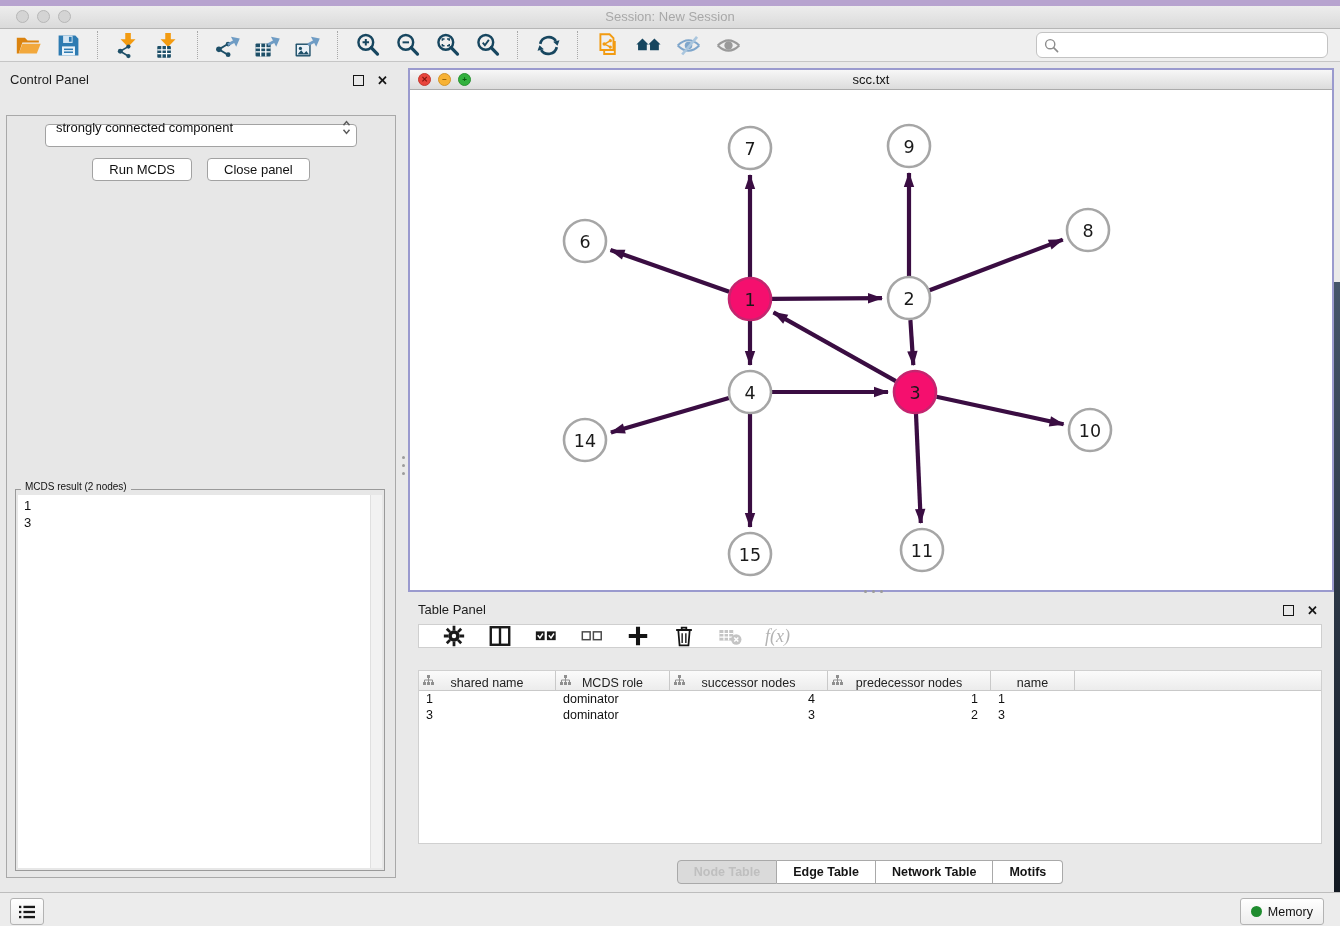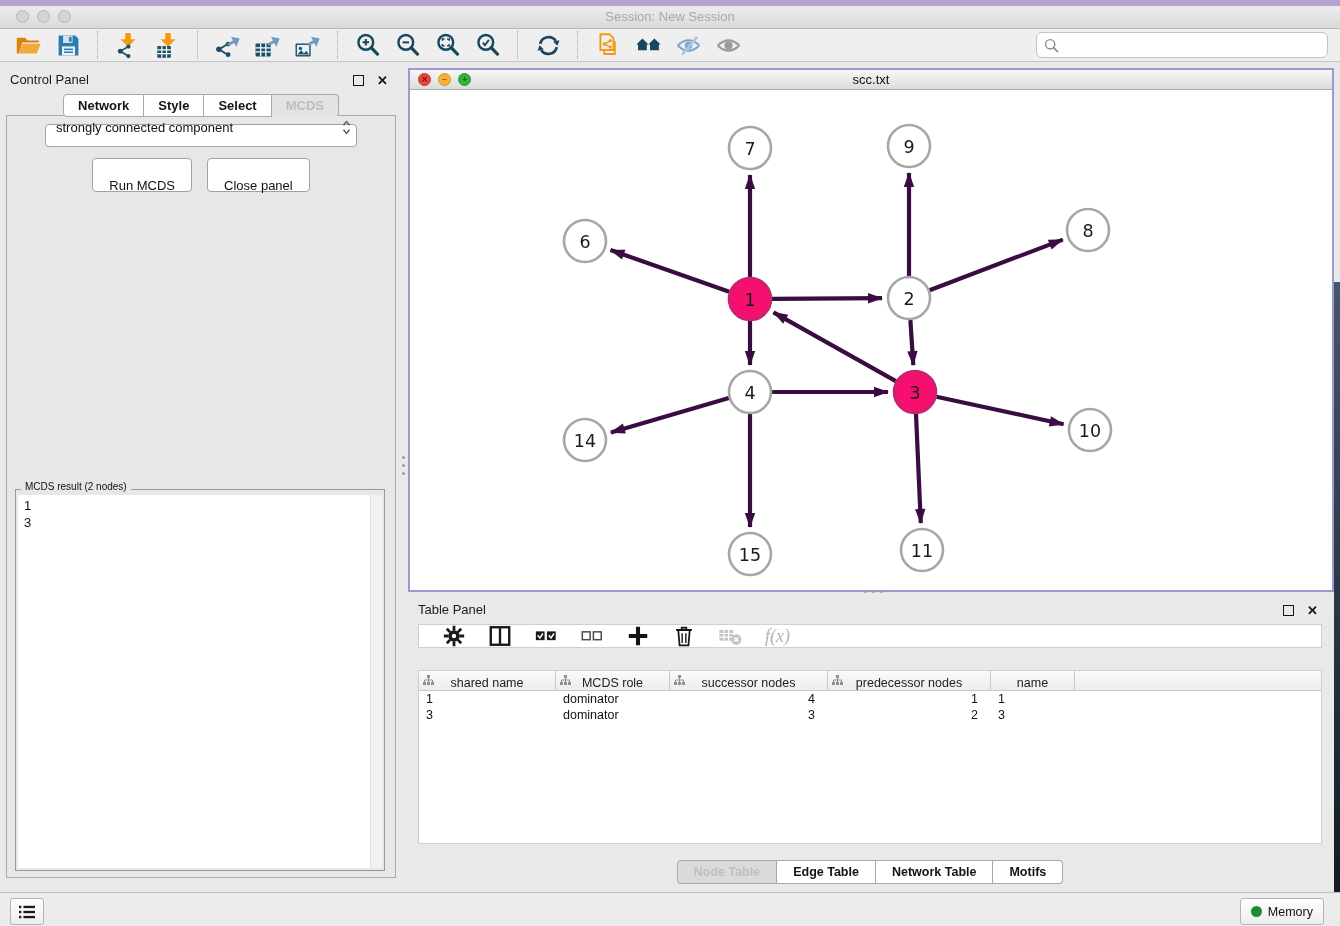--- a/index.html
+++ b/index.html
@@ -34,21 +34,21 @@
   .cp-tabs{position:absolute;left:0;width:100%;top:26px;display:flex;justify-content:center;z-index:2}
   .tab{height:21px;line-height:21px;padding:0 14px;background:#fff;border:1px solid #a9a9a9;border-left:none;font-size:13px;font-weight:600;color:#141414}
   .tab.first{border-left:1px solid #a9a9a9;border-top-left-radius:4px;border-bottom-left-radius:4px}
   .tab.last{border-top-right-radius:4px;border-bottom-right-radius:4px}
   .tab.active{background:#e3e3e3;color:#bdbdbd;border-bottom-color:#e3e3e3}
   .cp-box{position:absolute;left:6px;right:6px;top:47px;bottom:10px;border:1px solid #a9a9a9;background:#e7e7e7}
   .opt-label{margin-top:19px;text-align:center;font-size:13px;color:#111}
   .select{width:312px;height:23px;margin:8px auto 0;background:#fff;border:1px solid #a2a2a2;border-radius:4px;display:flex;align-items:center;padding:0 5px 16px 10px;box-sizing:border-box;font-size:13px;color:#111}
   .select .sval{flex:1}
   .btn-row{display:flex;justify-content:center;gap:15px;margin-top:11px}
-  .btn{height:23px;line-height:21px;padding:16px 16px;background:#fff;border:1px solid #a2a2a2;border-radius:4px;font-size:13px;color:#111;box-sizing:border-box}
+  .btn{height:23px;line-height:21px;padding:0 16px;background:#fff;border:1px solid #a2a2a2;border-radius:4px;font-size:13px;color:#111;box-sizing:border-box}
   .result-group{position:absolute;left:8px;right:10px;top:373px;bottom:6px;border:1px solid #9a9a9a}
   .result-legend{position:absolute;top:-9px;left:5px;background:#e7e7e7;padding:0 4px;font-size:10px;color:#111}
   .result-area{position:absolute;left:2px;right:2px;top:5px;bottom:2px;background:#fff}
   .result-scroll{position:absolute;right:0;top:0;bottom:0;width:11px;background:#f2f2f2;border-left:1px solid #e0e0e0}
   .result-lines{padding:2px 6px;font-size:13px;line-height:17px;color:#111}
 
   
   .netwin{position:absolute;left:408px;top:68px;width:926px;height:524px;border:2px solid #9a9ace;box-sizing:border-box;background:#fff}
   .net-titlebar{height:19px;background:linear-gradient(#f7f7f7,#dcdcdc);border-bottom:1px solid #ababab;position:relative}
   .tl-row{position:absolute;left:8px;top:3px;display:flex;gap:7px}
@@ -279,26 +279,20 @@
 </div>
 
 <div class="cpanel">
   <div class="phead">
     <span class="ptitle">Control Panel</span>
     <span class="pctl">
       <span class="float-sq"></span>
       <span class="close-x">✕</span>
     </span>
   </div>
-  <div class="cp-tabs" id="cpTabs">
-      <span class="tab first">Network</span>
-      <span class="tab">Style</span>
-      <span class="tab">Select</span>
-      <span class="tab last active">MCDS</span>
-    </div>
   <div class="cp-box">
     <div class="select">
       <span class="sval">strongly connected component</span>
       <span style="display:inline-flex">
         <svg width="9" height="15" viewBox="0 0 9 15">
             <path d="M1.5 5.2l3-3.6 3 3.6M1.5 9.8l3 3.6 3-3.6" fill="none" stroke="#5c5c5c" stroke-width="1.5"></path>
           </svg>
       </span>
     </div>
     <div class="btn-row">

